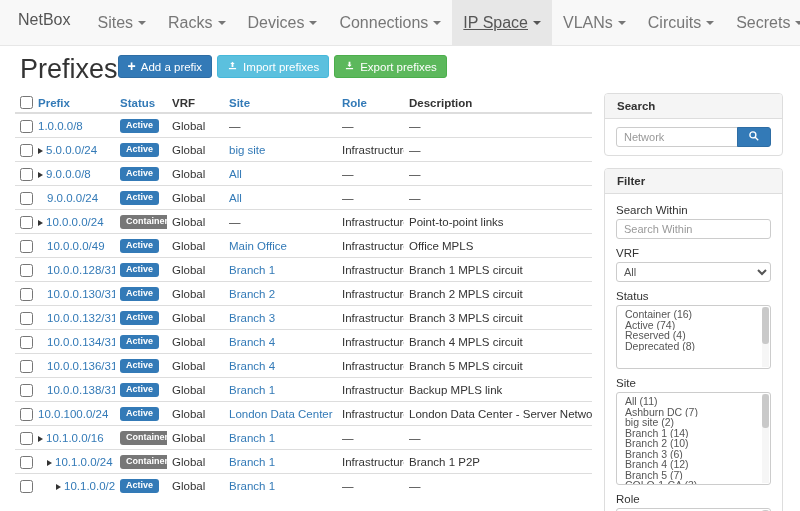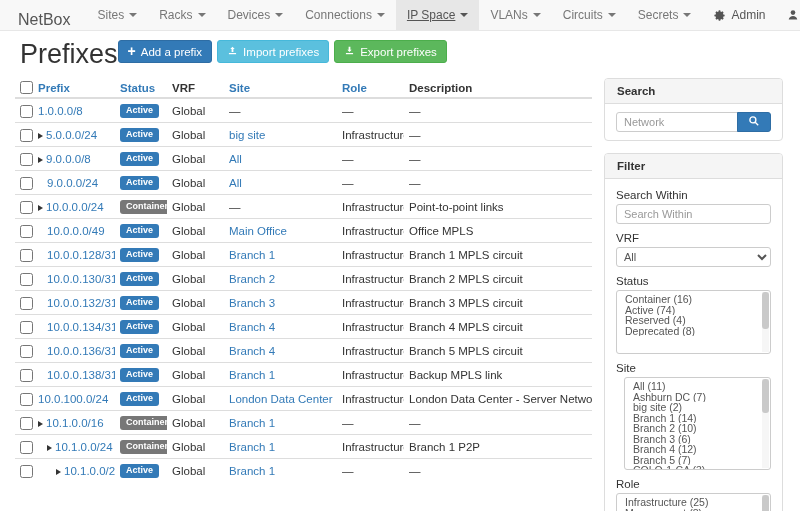--- a/index.html
+++ b/index.html
@@ -1,24 +1,24 @@
 <!DOCTYPE html>
 <html><head>
 <meta charset="utf-8">
 <style>
   * { margin:0; padding:0; box-sizing:border-box; }
   html,body { background:#fff; }
   body { font-family:"Liberation Sans","DejaVu Sans",sans-serif; }
   .app { width:800px; height:511px; position:relative; overflow:hidden; background:#fff; }
 
   
-  .navbar { height:31px; background:#f8f8f8; border-bottom:1px solid #e7e7e7; display:flex; align-items:stretch; }
+  .navbar { height:46px; background:#f8f8f8; border-bottom:1px solid #e7e7e7; display:flex; align-items:stretch; }
   .brand { line-height:39px; padding:0 16px 0 18px; font-size:16px; color:#555; cursor:pointer; }
   .nav-items { display:flex; }
-  .nav-item { display:flex; align-items:center; gap:5px; padding:0 11px; font-size:12px; color:#777; cursor:pointer; white-space:nowrap; }
+  .nav-item { display:flex; align-items:center; gap:5px; padding:0 11px; font-size:16px; color:#777; cursor:pointer; white-space:nowrap; }
   .nav-item.active { background:#e7e7e7; color:#555;text-decoration:underline; }
   .caret-down { width:0; height:0; border-left:4px solid transparent; border-right:4px solid transparent; border-top:4px solid currentColor; display:inline-block; }
   .nav-right { margin-left:auto; display:flex; align-items:stretch; padding-right:10px; }
   .nav-right .nav-item { color:#555; gap:5px; }
   .nav-right svg { display:block; }
 
   
   .page-head { display:flex; align-items:flex-start; justify-content:flex-start; padding:7px 17px 0 20px; }
   .page-title { font-size:27px; font-weight:400; color:#333; line-height:33px; margin-bottom:7px; }
   .actions { display:flex; gap:5px; margin-top:2px; }
@@ -54,21 +54,21 @@
   .form-input { width:100%; height:20px; border:1px solid #ccc; border-radius:3px; padding:0 7px; font-size:11px; color:#555; font-family:inherit; background:#fff; }
   .form-input::placeholder { color:#999; }
   .input-group .form-input { border-radius:3px 0 0 3px; flex:1; min-width:0; }
   .btn-search { width:34px; height:20px; flex:none; background:#337ab7; border:1px solid #2e6da4; border-radius:0 3px 3px 0; margin-left:-1px; display:flex; align-items:center; justify-content:center; cursor:pointer; }
   .field { margin-bottom:6px; }
   .field label { display:block; font-size:11.5px; font-weight:400; color:#333; line-height:13px; margin-bottom:2px; padding-top:2px; }
   select.form-input { padding:0 3px; }
   .listbox { position:relative; border:1px solid #ccc; border-radius:3px; padding:3px 0; overflow:hidden; background:#fff; }
   .listbox .opt { font-size:10.5px; line-height:10.5px; color:#555; padding:0 8px 0 8px; white-space:nowrap; overflow:hidden; cursor:default; }
   .lb-status { height:64px; }
-  .lb-site   { height:93px;margin-left:8px; }
+  .lb-site   { height:93px; }
   .lb-role   { height:60px; }
   .scrollbar { position:absolute; top:1px; bottom:1px; right:1px; width:7px; background:#f6f6f6; }
   .scrollbar .thumb { position:absolute; top:0; right:0; width:7px; background:#c9c9c9; border-radius:3px; }
   .thumb-status { height:62%; }
   .thumb-site   { height:38%; }
   .thumb-role   { height:45%; }
 </style>
 </head>
 <body>
 

